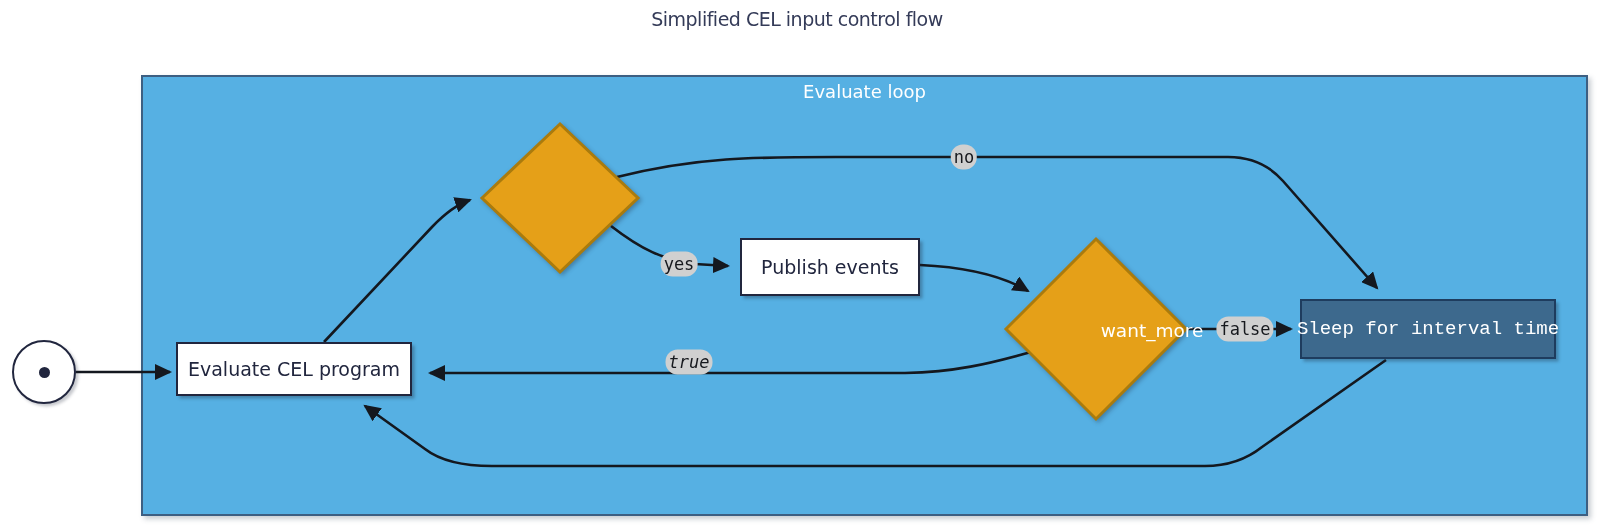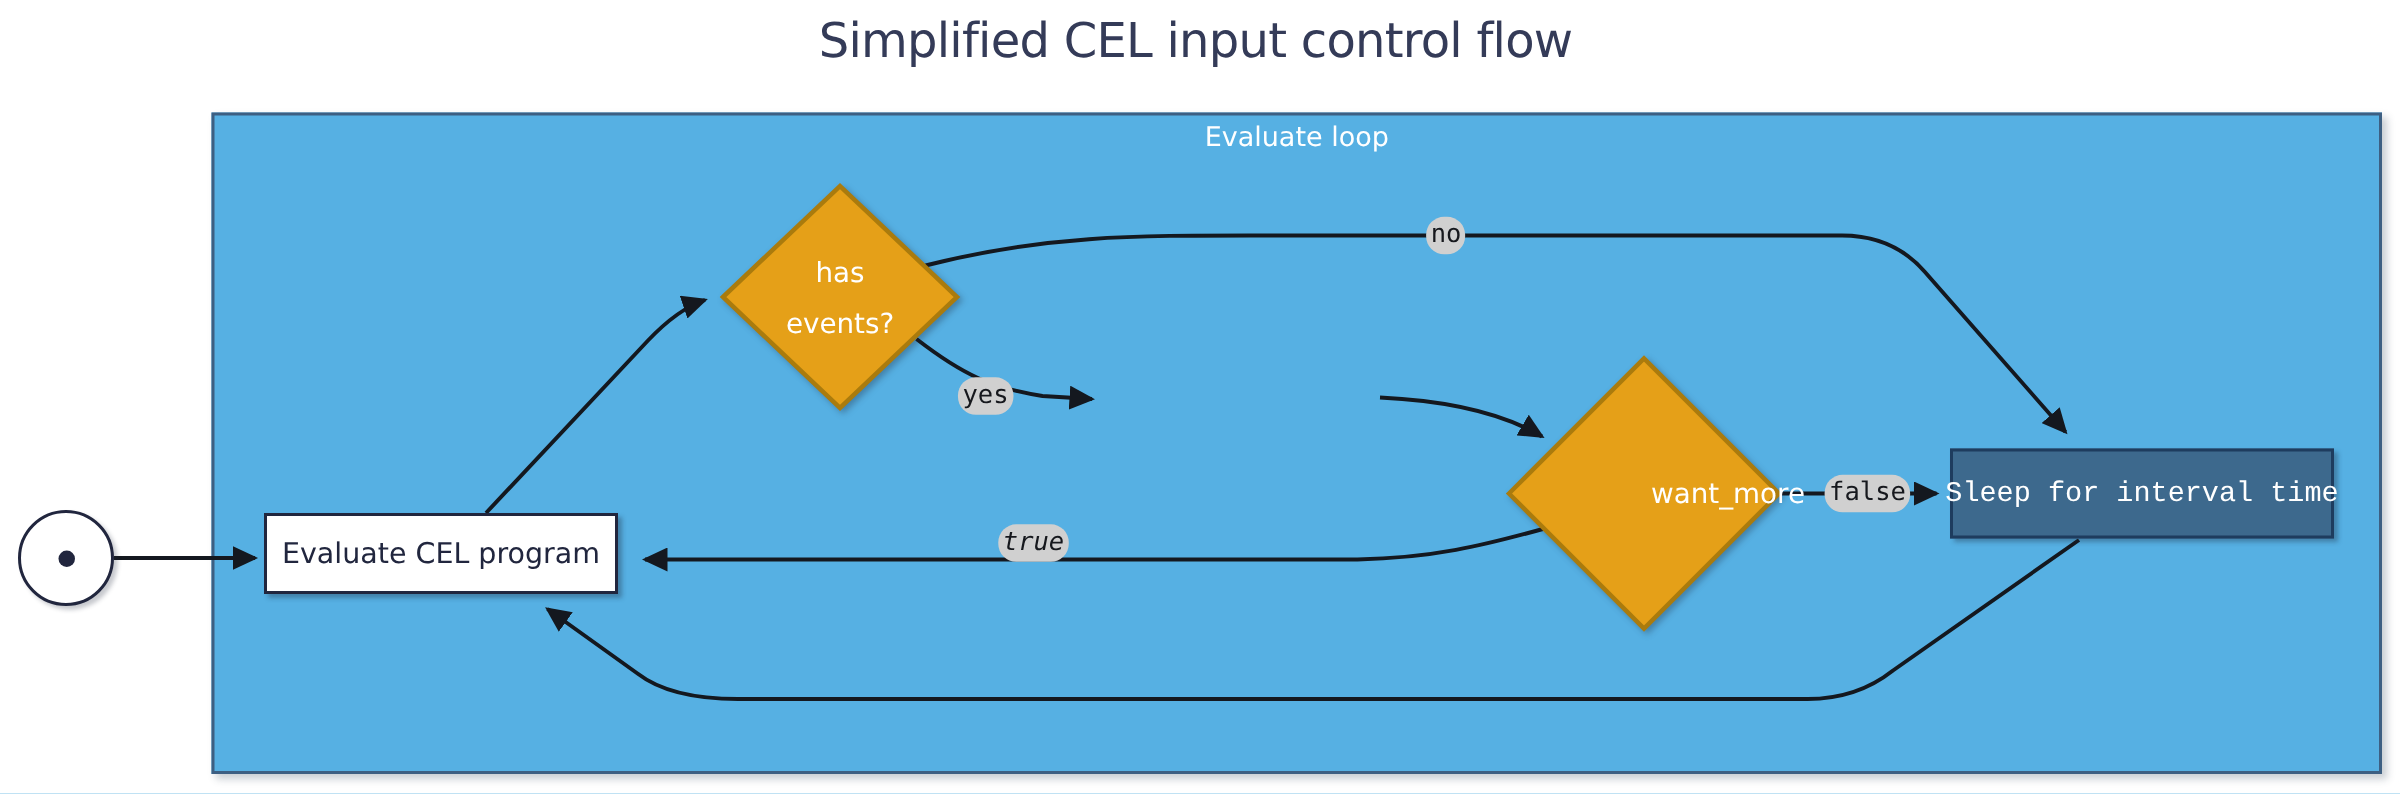--- a/index.html
+++ b/index.html
@@ -8,21 +8,21 @@
     width: 1600px;
     height: 529px;
     background: var(--canvas-bg, #ffffff);
     font-family: "DejaVu Sans", sans-serif;
     overflow: hidden;
   }
   .title {
     position: absolute;
     top: 8px; left: 797px;
     transform: translateX(-50%);
-    font-size: 32px;
+    font-size: 19px;
     font-weight: 500;
     letter-spacing: -0.5px;
     color: var(--title-color);
     white-space: nowrap;
   }
   .loop-container {
     position: absolute;
     left: 141px; top: 75px;
     width: 1447px; height: 441px;
     box-sizing: border-box;
@@ -106,21 +106,21 @@
     background: var(--edge-label-bg);
     color: var(--edge-label-text);
     font-family: "DejaVu Sans Mono", monospace;
     font-size: 17px;
     line-height: 1.35;
     padding: 1px 3px;
     white-space: nowrap;
     border-radius: 12px;
   }
   #edge-label-no    { left: 964px;  top: 157px; }
-  #edge-label-yes   { left: 657px;  top: 264px; }
+  #edge-label-yes   { left: 679px;  top: 264px; }
   #edge-label-false { left: 1245px; top: 329px; }
   #edge-label-true  { left: 689px;  top: 362px; font-style: italic; }
 </style>
 </head>
 <body>
 
 <div class="canvas">
 
   <div class="title">Simplified CEL input control flow</div>
 
@@ -148,25 +148,24 @@
   </svg>
 
   <div class="node start-node">
     <span class="start-dot"></span>
   </div>
 
   <div class="node rect-node" id="evaluate-node">
     <span>Evaluate CEL program</span>
   </div>
 
-  <div class="diamond-label" id="has-events-label">
-    <div>has</div>
-    <div>events?</div>
+
+  <div class="node rect-node" id="publish-node">
+    <span>Publish events</span>
   </div>
-
 
   <div class="diamond-label" id="want-more-label">
     <span>want_more</span>
   </div>
 
   <div class="node sleep-node">
     <span>Sleep for interval time</span>
   </div>
 
   <div class="edge-label" id="edge-label-no">no</div>

